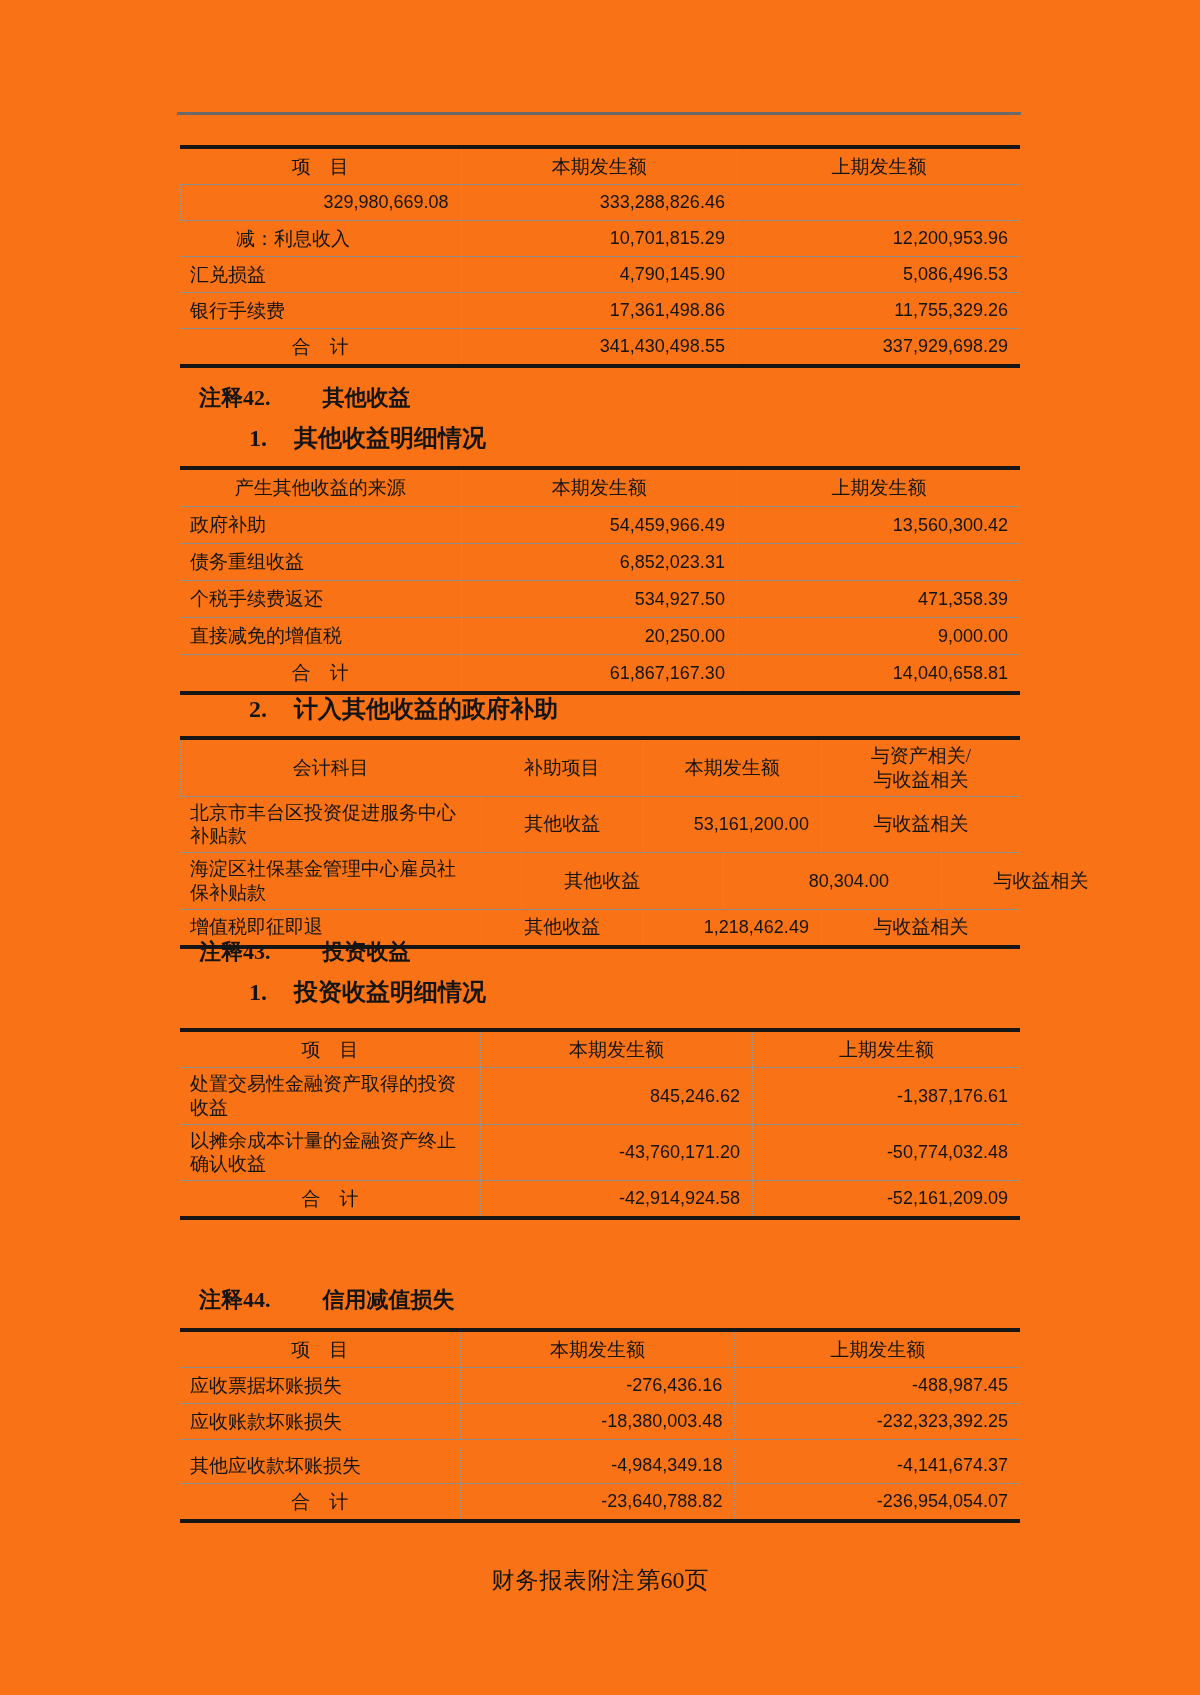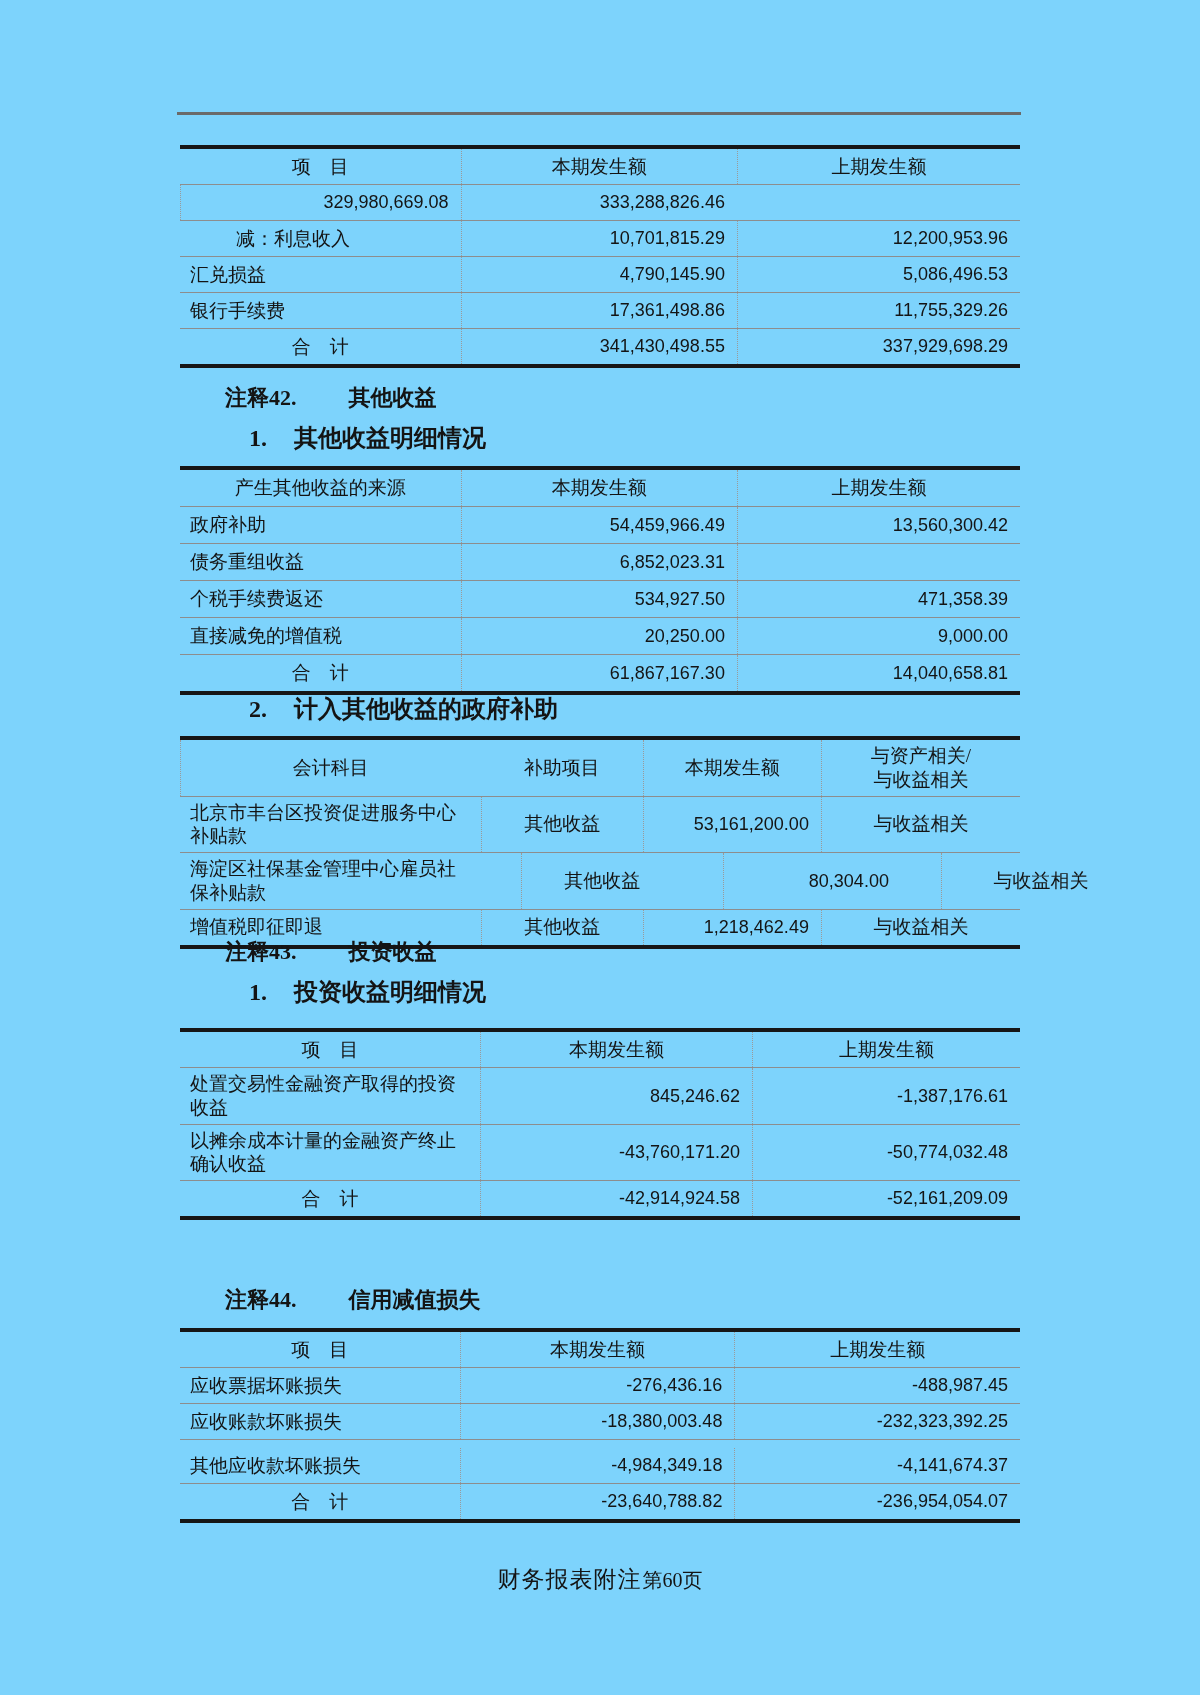--- a/index.html
+++ b/index.html
@@ -1,21 +1,21 @@
 <!DOCTYPE html>
 <html><head>
 <meta charset="utf-8">
 <style>
   html,body{margin:0;padding:0;}
   body{background:#e8e8e8;}
   .page{
     position:relative;
     width:1200px;height:1695px;
     margin:0 auto;
-    background:#7dd3fc;
+    background:#f97316;
     font-family:"Liberation Serif","DejaVu Serif",serif;
     color:#141414;
     overflow:hidden;
   }
   .top-rule{
     position:absolute;left:177px;top:112px;
     width:844px;height:3px;background:#6a6a6a;
   }
   
   .ftable{
@@ -43,32 +43,32 @@
     justify-content:flex-end;text-align:right;
     font-family:"Liberation Sans","DejaVu Sans",sans-serif;
     font-size:18px;padding-right:12px;
   }
   .cell.ctr{justify-content:center;text-align:center;}
   .cell.label{justify-content:flex-start;text-align:left;}
   .cell.label.indent{padding-left:56px;}
   .trow.total .cell.label{justify-content:center;text-align:center;}
   
   .note-heading{position:absolute;left:180px;width:840px;font-weight:bold;font-size:22px;line-height:30px;}
-  .note-heading .note-label{margin-left:45px;}
+  .note-heading .note-label{margin-left:19px;}
   .note-heading .note-title{margin-left:52px;}
   .sub-heading{position:absolute;left:180px;width:840px;font-weight:bold;font-size:24px;line-height:29px;}
   .sub-heading .sub-num{margin-left:69px;}
   .sub-heading .sub-text{margin-left:27px;}
   
   .footer{
     position:absolute;top:1564px;left:0;width:1200px;
     text-align:center;
   }
   .footer .f-main{font-size:23px;letter-spacing:1px;}
-  .footer .f-page{font-size:20px;margin-left:1px;}
+  .footer .f-page{font-size:24px;margin-left:1px;}
 </style>
 </head>
 <body>
 
 <div class="page">
 
   <div class="top-rule"></div>
 
   <div class="ftable" style="top:145px;">
       <div class="trow thead" style="grid-template-columns: 33.4% 32.9% 33.7%;">

